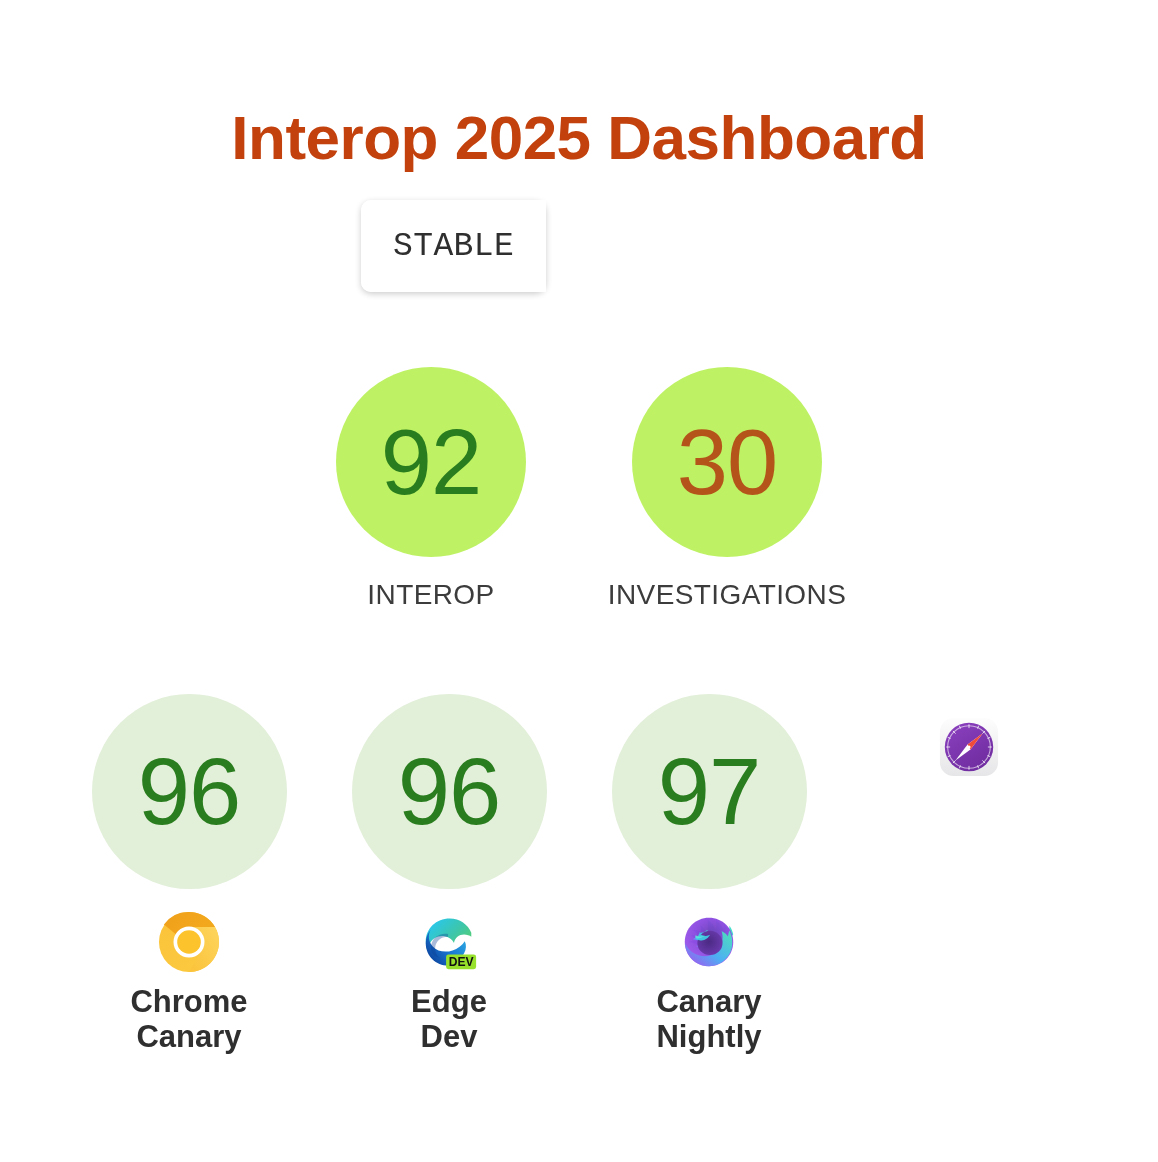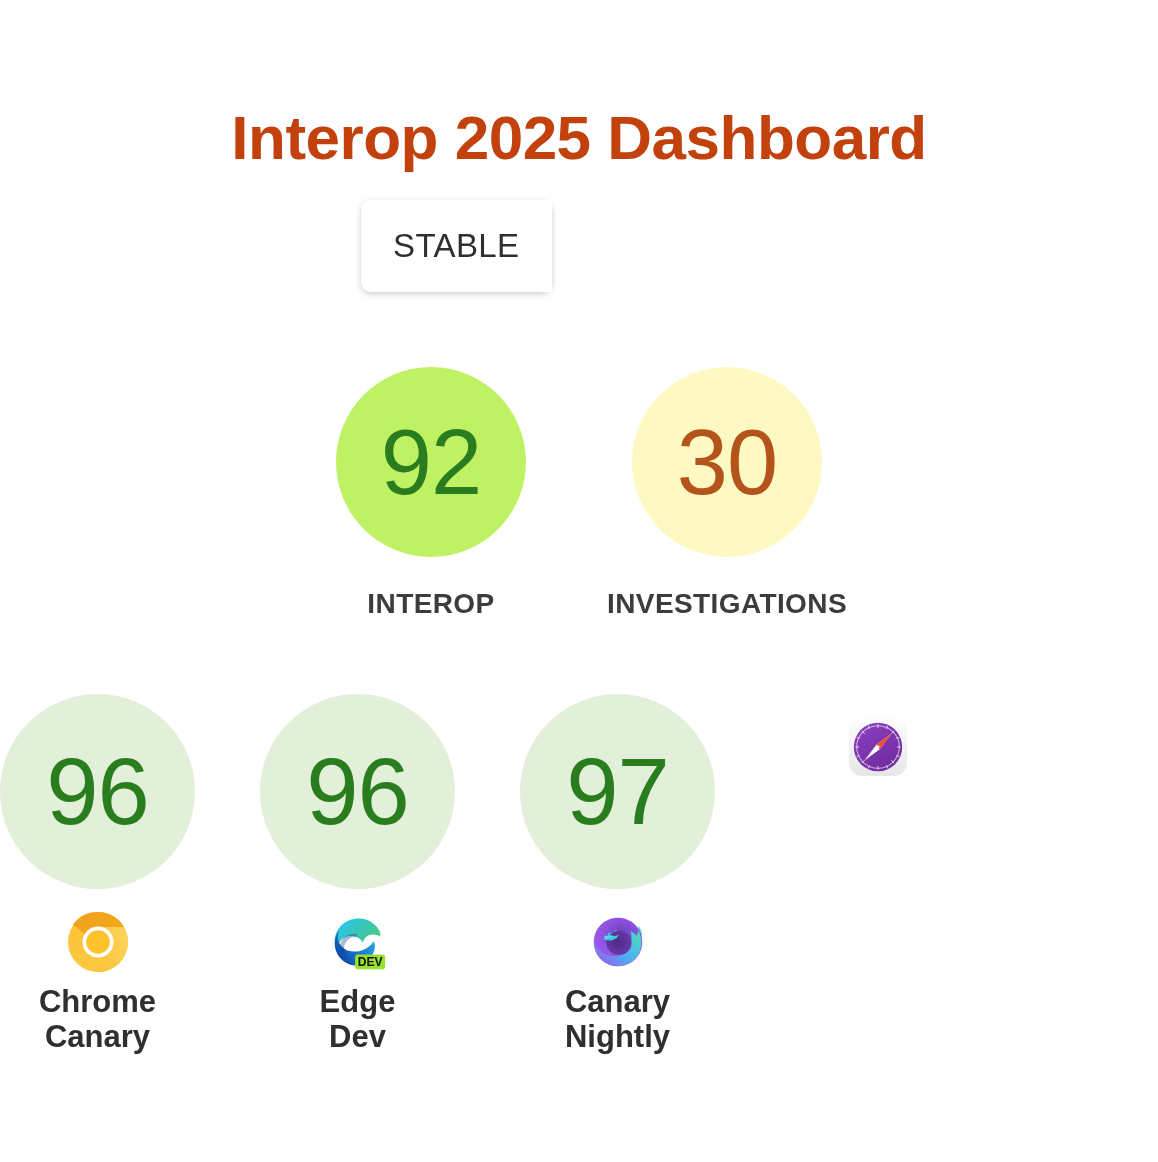--- a/index.html
+++ b/index.html
@@ -49,21 +49,21 @@
   }
   .toggle-btn {
     display: flex;
     align-items: center;
     justify-content: center;
     font-size: 33px;
     letter-spacing: 0.4px;
     border: none;
     cursor: pointer;
     padding: 0 32px;
-    font-family: Liberation Sans, sans-serif;
+    font-family: Liberation Mono, monospace;
     white-space: nowrap;
   }
   .toggle-btn.inactive {
     background: #ffffff;
     color: #2f2f2f;
     border-radius: 10px 0 0 10px;
     min-width: 168px;
   }
   .toggle-btn.active {
     background: #2c7ef0;
@@ -98,41 +98,41 @@
     justify-content: center;
     font-size: 92px;
     line-height: 1;
     letter-spacing: -1px;
   }
   .score-circle.green {
     background: #bef264;
     color: #2a7d1e;
   }
   .score-circle.orange {
-    background: #fef9c3;
+    background: #bef264;
     color: #b5541a;
   }
   .summary-label {
-    margin-top: 31px;
+    margin-top: 22px;
     font-size: 28px;
-    font-weight: bold;
+    font-weight: normal;
     letter-spacing: 0.4px;
     color: #3c3c3c;
     text-align: center;
     white-space: nowrap;
   }
 
   
   .browser-row {
     position: absolute;
     top: 694px;
     left: 0;
     width: 1158px;
     display: flex;
-    justify-content: flex-start;
+    justify-content: center;
     gap: 65px;
   }
   .browser-cell {
     display: flex;
     flex-direction: column;
     align-items: center;
     width: 195px;
   }
   .browser-circle {
     width: 195px;

